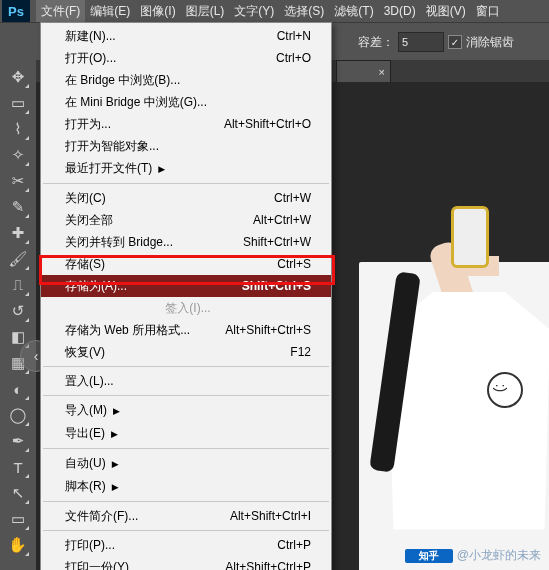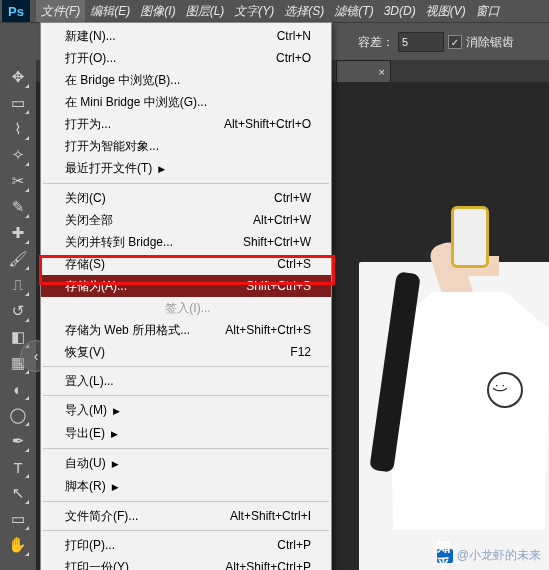--- a/index.html
+++ b/index.html
@@ -30,21 +30,20 @@
     align-items: center;
     justify-content: center;
     font-weight: bold;
     font-size: 13px;
     margin-right: 6px;
     border-radius: 2px;
   }
   .menubar-item {
     padding: 3px 5px;
     cursor: default;
-    font-style: italic;
   }
   .menubar-item.active {
     background: #6b6b6b;
   }
   .options-bar {
     height: 38px;
     background: #535353;
     border-top: 1px solid #3a3a3a;
     border-bottom: 1px solid #2a2a2a;
     display: flex;
@@ -233,23 +232,23 @@
     bottom: 6px;
     color: #8aa4c2;
     font-size: 12px;
     display: flex;
     align-items: center;
     gap: 4px;
   }
   .zhihu-logo {
     background: #0a66c2;
     color: white;
-    width: 16px;
+    width: 48px;
     height: 14px;
-    font-size: 14px;
+    font-size: 10px;
     display: inline-flex;
     align-items: center;
     justify-content: center;
     border-radius: 2px;
     font-weight: bold;
   }
 
   
   .dropdown {
     position: absolute;
@@ -272,21 +271,21 @@
     cursor: default;
   }
   .mi.disabled { color: #9a9a9a; justify-content: center; }
   .mi .sc { color: #000; }
   .mi.disabled .sc { color: #9a9a9a; }
   .mi.hl {
     background: #7f1d1d;
     color: #fff;
     position: relative;
   }
-  .mi.hl .sc { color: #fff; }
+  .mi.hl .sc { color: #fff; font-weight: bold; }
   .red-box {
     position: absolute;
     left: 39px;
     top: 255px;
     width: 290px;
     height: 24px;
     border: 3px solid #e11;
     z-index: 101;
     pointer-events: none;
   }

